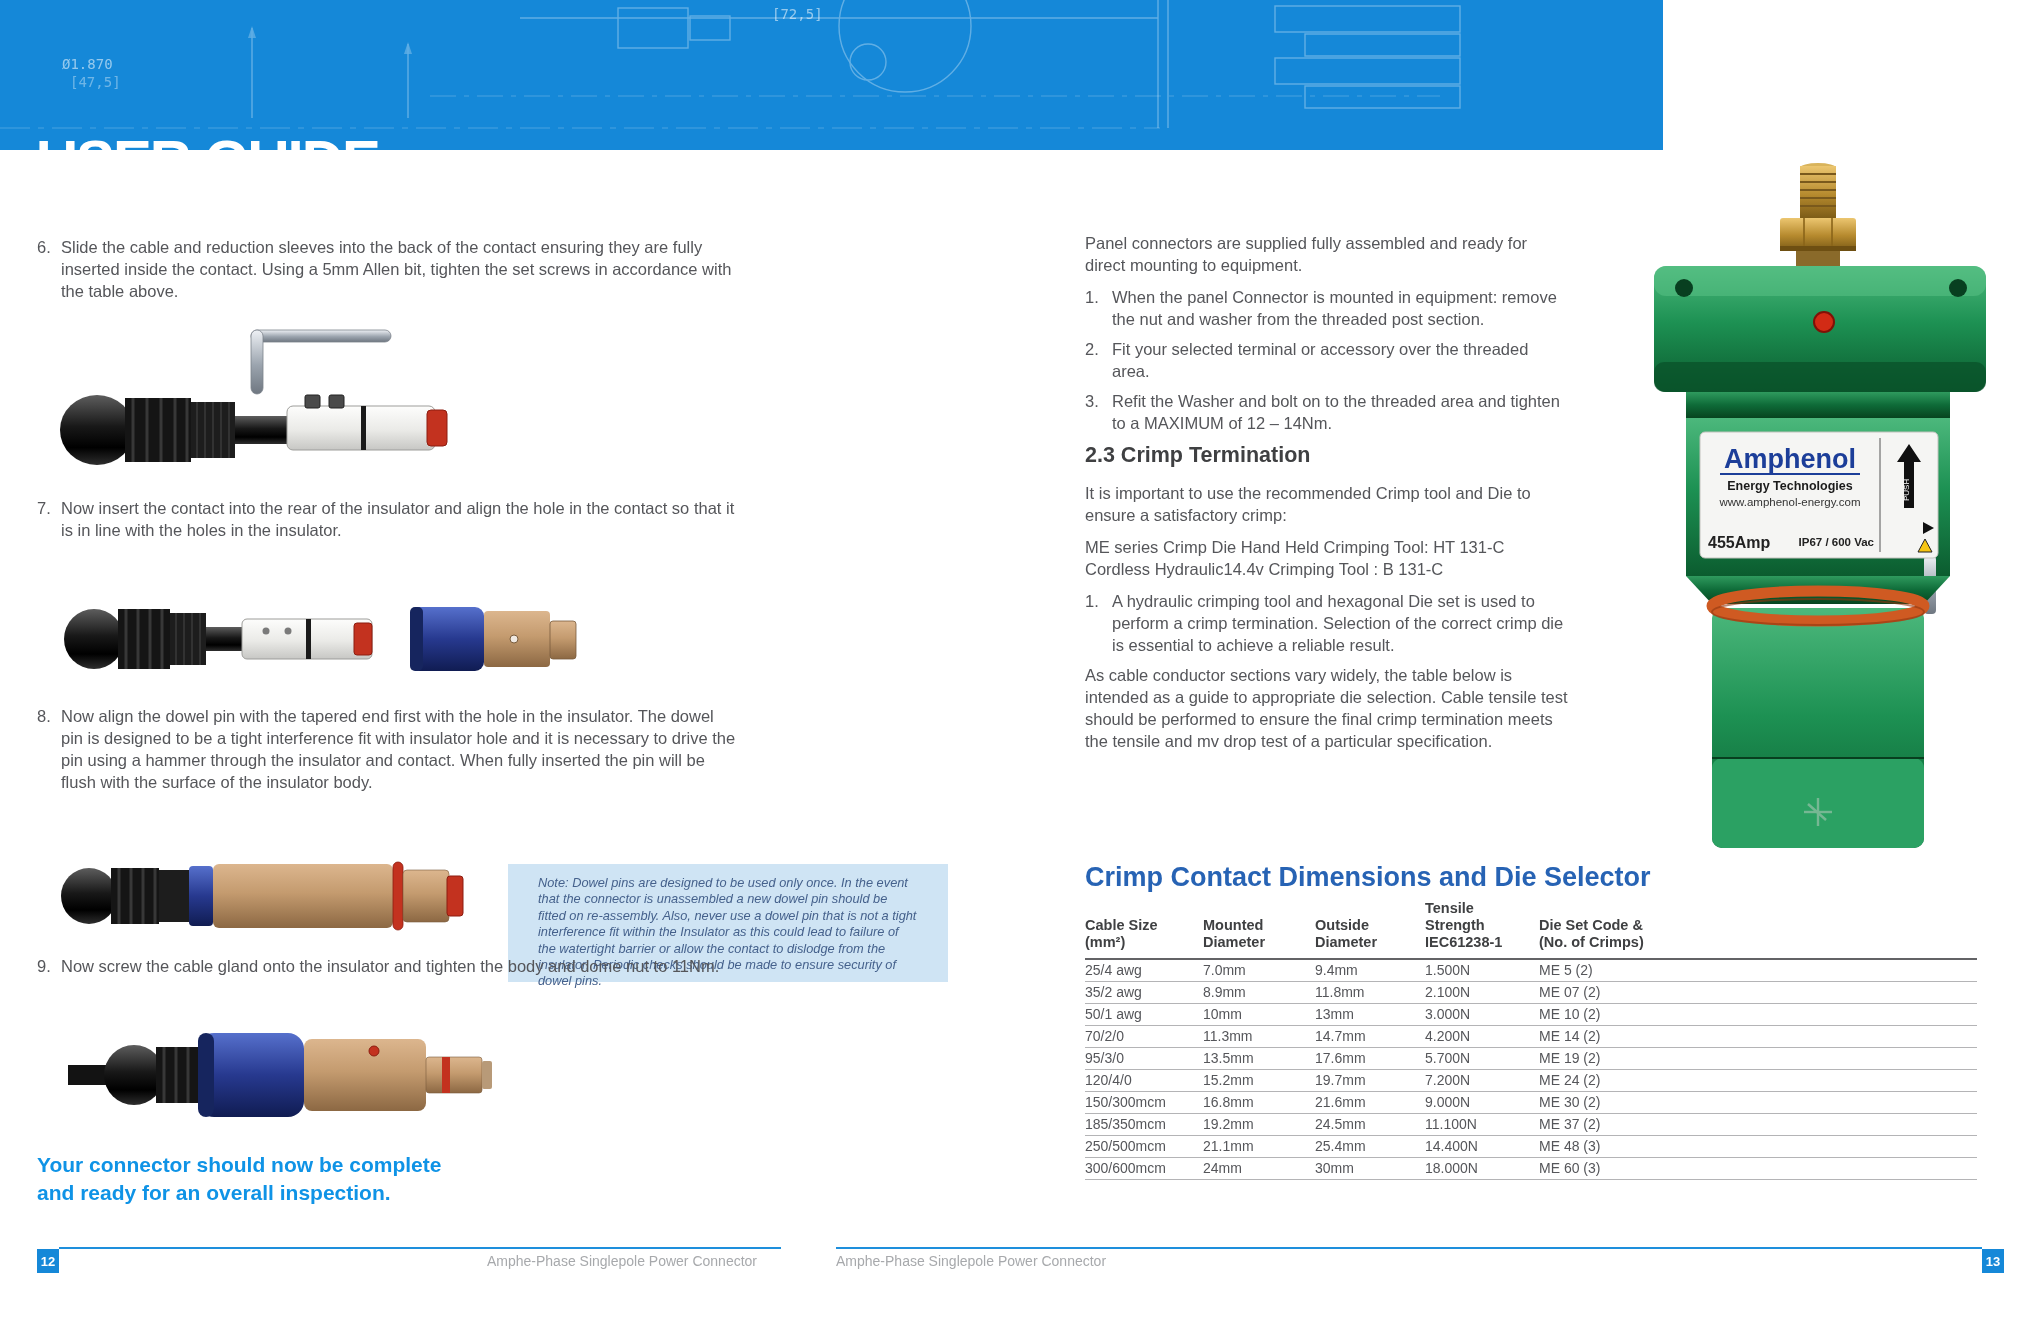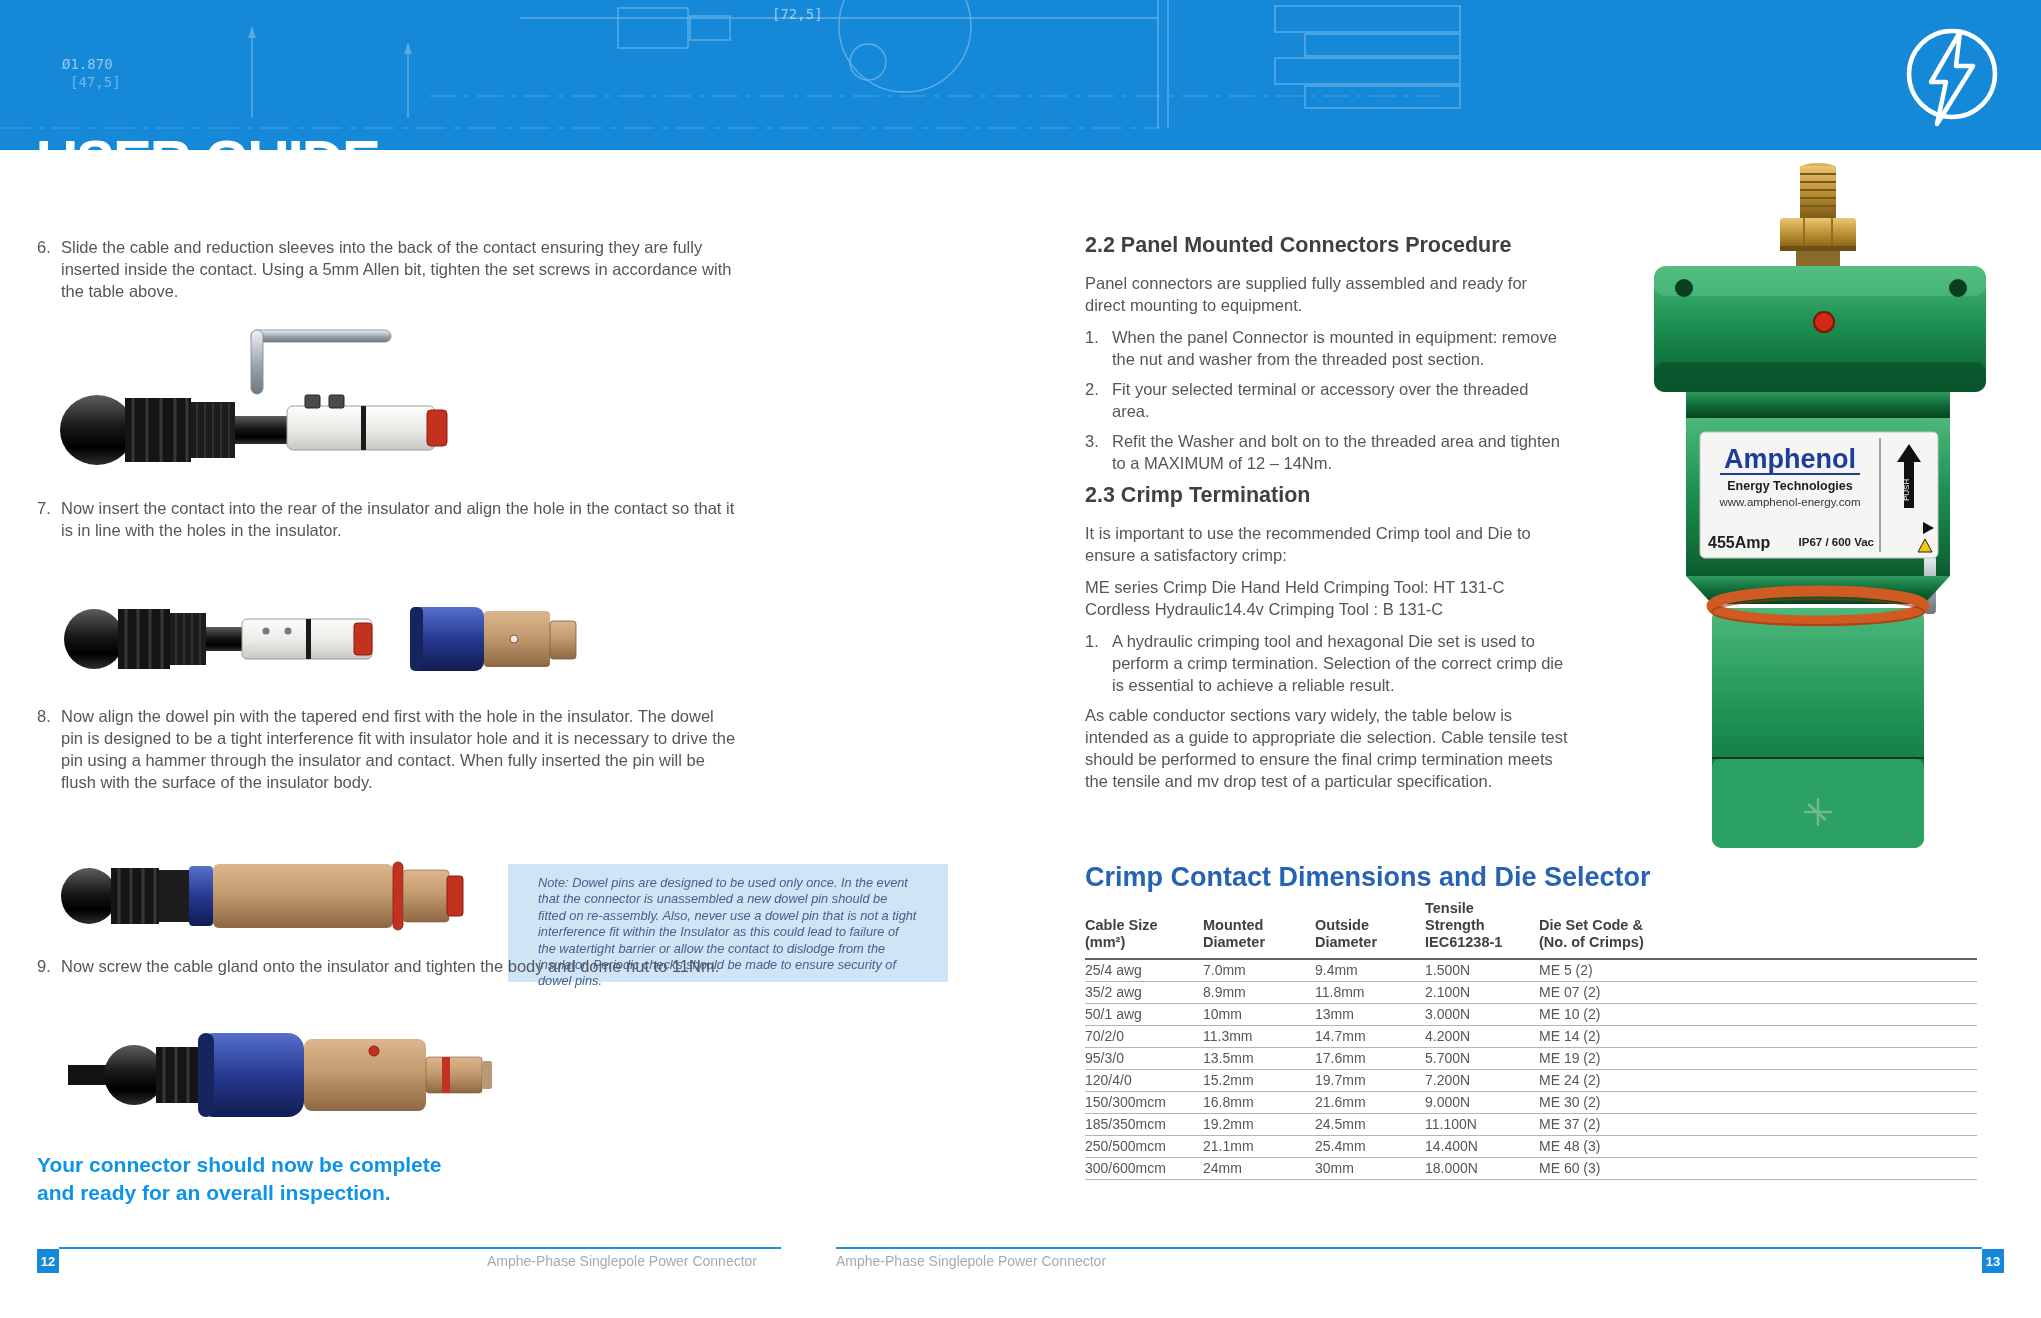--- a/index.html
+++ b/index.html
@@ -1,19 +1,19 @@
 <!DOCTYPE html>
 <html><head>
 <meta charset="utf-8">
 <style>
   html,body{margin:0;padding:0;background:#ffffff;}
   .canvas{position:relative;width:2041px;height:1318px;background:#ffffff;overflow:hidden;
           font-family:"Liberation Sans","DejaVu Sans",sans-serif;color:#57585a;}
   
-  .banner{position:absolute;left:0;top:0;width:2041px;height:150px;background:#1588d8;}
+  .banner{position:absolute;left:0;top:0;width:1663px;height:150px;background:#1588d8;}
   .banner-title{position:absolute;left:36px;top:92px;font-size:60px;line-height:1;font-weight:bold;
                 color:#ffffff;letter-spacing:-2px;transform:scaleX(.97);transform-origin:left;}
   .bp-note{position:absolute;color:rgba(255,255,255,.55);font-family:"DejaVu Sans Mono",monospace;
            font-size:14px;}
   .bolt-badge{position:absolute;left:1900px;top:20px;width:104px;height:112px;}
   
   .step{position:absolute;display:flex;font-size:16.5px;line-height:22px;color:#55565a;width:700px;}
   .step .n{width:24px;flex:none;}
   .illus{position:absolute;}
   .notebox{position:absolute;left:508px;top:864px;width:440px;height:118px;background:#cfe4f4;
@@ -245,21 +245,20 @@
 
     <div class="closing">
       <div>Your connector should now be complete</div>
       <div>and ready for an overall inspection.</div>
     </div>
   </section>
 
   <section>
 
     <div class="rcol">
-      <h3 class="sec-h">2.2 Panel Mounted Connectors Procedure</h3>
       <p class="rp">Panel connectors are supplied fully assembled and ready for direct mounting to equipment.</p>
 
       <div class="ritem">
         <span class="n">1.</span>
         <span>When the panel Connector is mounted in equipment: remove the nut and washer from the threaded post section.</span>
       </div>
       <div class="ritem">
         <span class="n">2.</span>
         <span>Fit your selected terminal or accessory over the threaded area.</span>
       </div>

